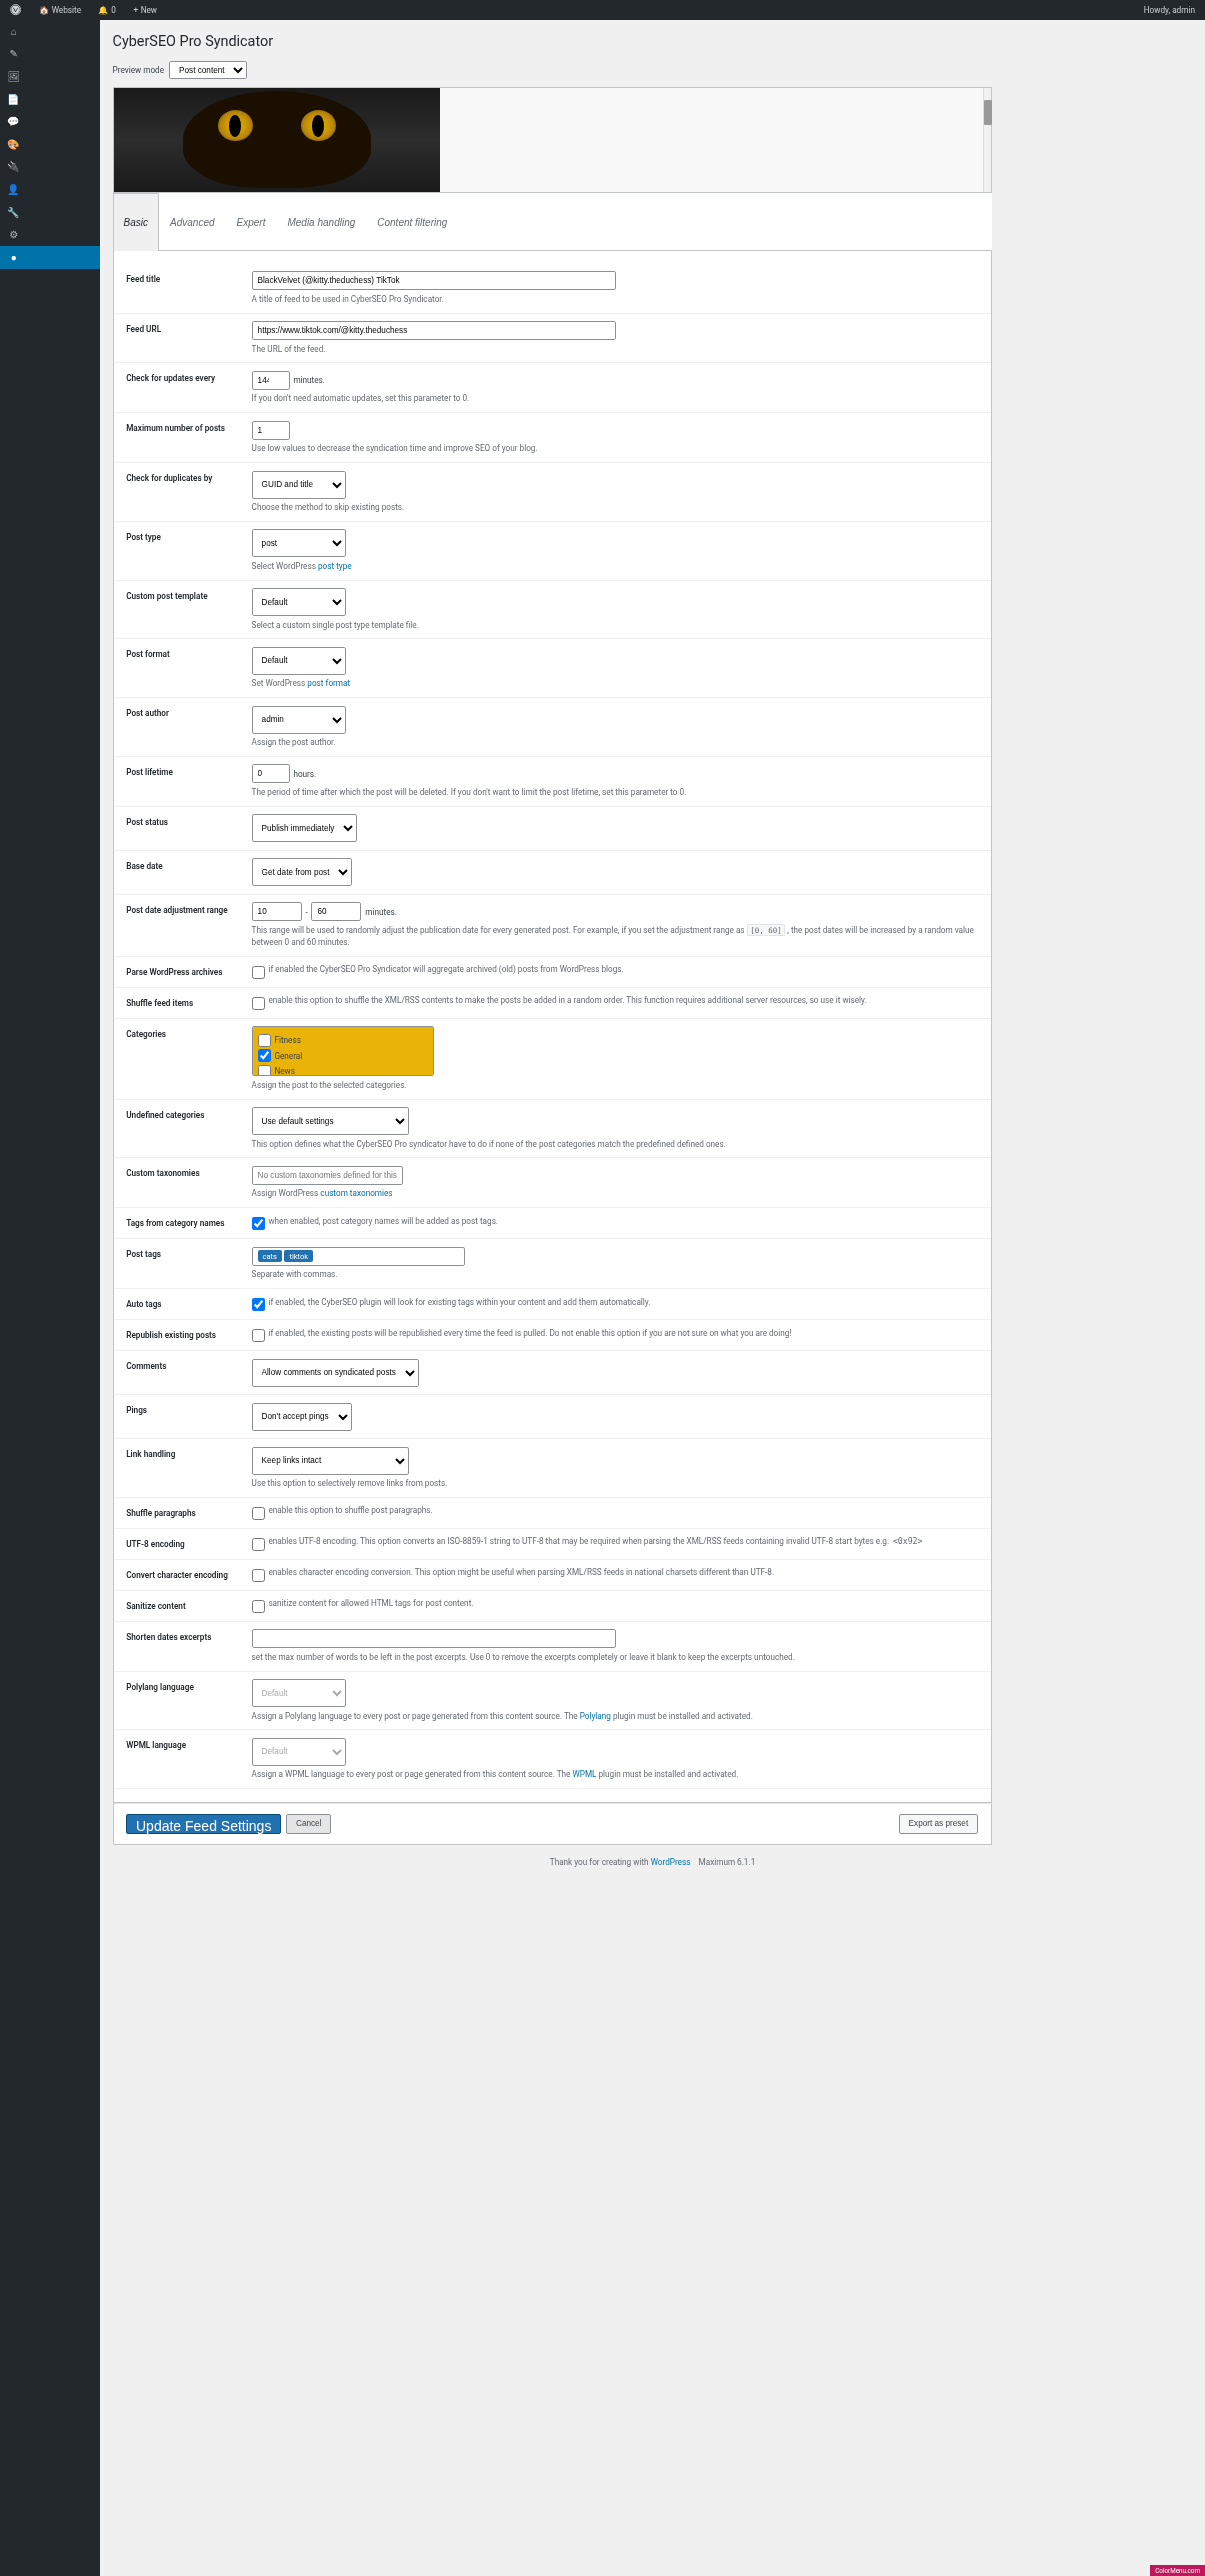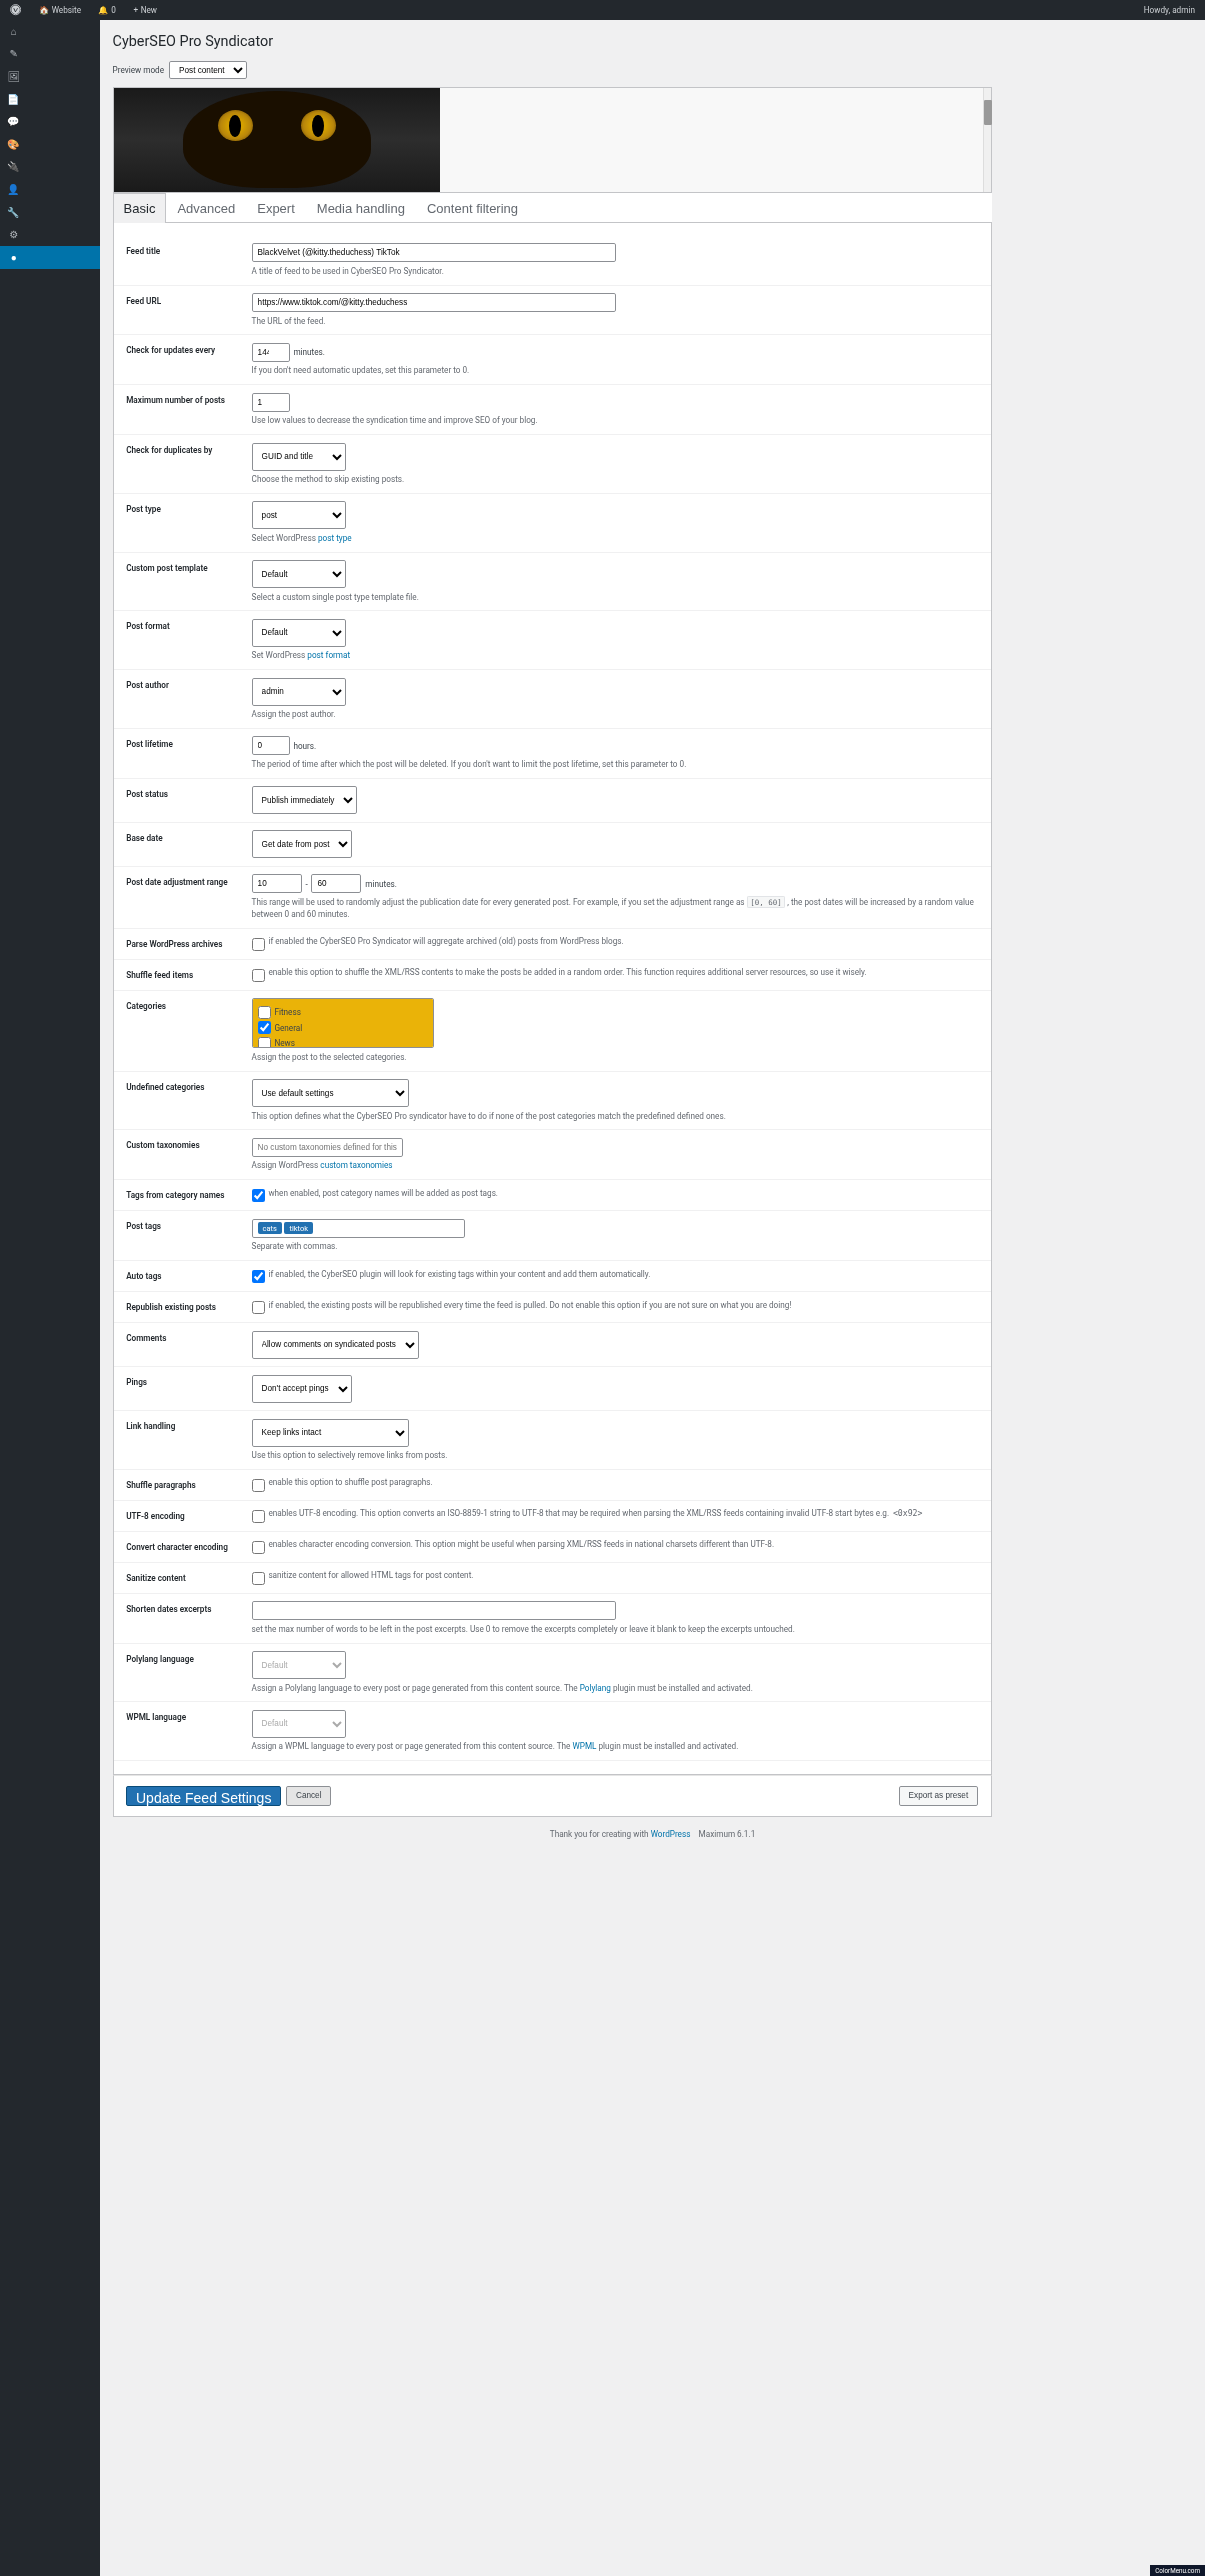--- a/index.html
+++ b/index.html
@@ -159,29 +159,30 @@
     }
 
     
     .nav-tabs {
       display: flex;
       border-bottom: 0.6px solid #c3c4c7;
       background: #fff;
       max-width: 879px;
     }
     .nav-tab {
-      padding: 7px 10px;
-      font-size: 13px;
+      padding: 23px 10px;
+      font-size: 10px;
       cursor: pointer;
       border: 0.6px solid transparent;
       border-bottom: none;
       margin-bottom: -0.6px;
       color: #646970;
       text-decoration: none;
       background: none;
+      font-style: italic;
     }
     .nav-tab.active {
       background: #f0f0f1;
       border-color: #c3c4c7;
       border-bottom-color: #f0f0f1;
       color: #23282d;
       font-weight: 500;
     }
 
     
@@ -379,21 +380,21 @@
       font-size: 8.2px;
       cursor: pointer;
       height: 20px;
     }
 
     
     .colormenu-badge {
       position: fixed;
       bottom: 0;
       right: 0;
-      background: #0f172a;
+      background: #be185d;
       color: #fff;
       font-size: 6.3px;
       padding: 1.3px 5px;
       z-index: 9999;
     }
 
     .postatus-select { min-width: 113px; }
 
     
     .wp-logo-svg { fill: #ccd0d4; }

